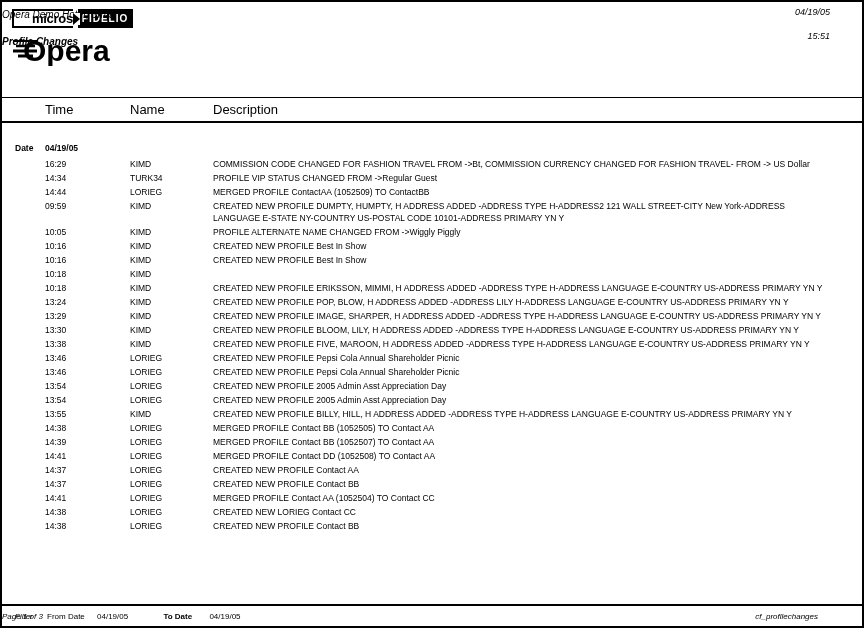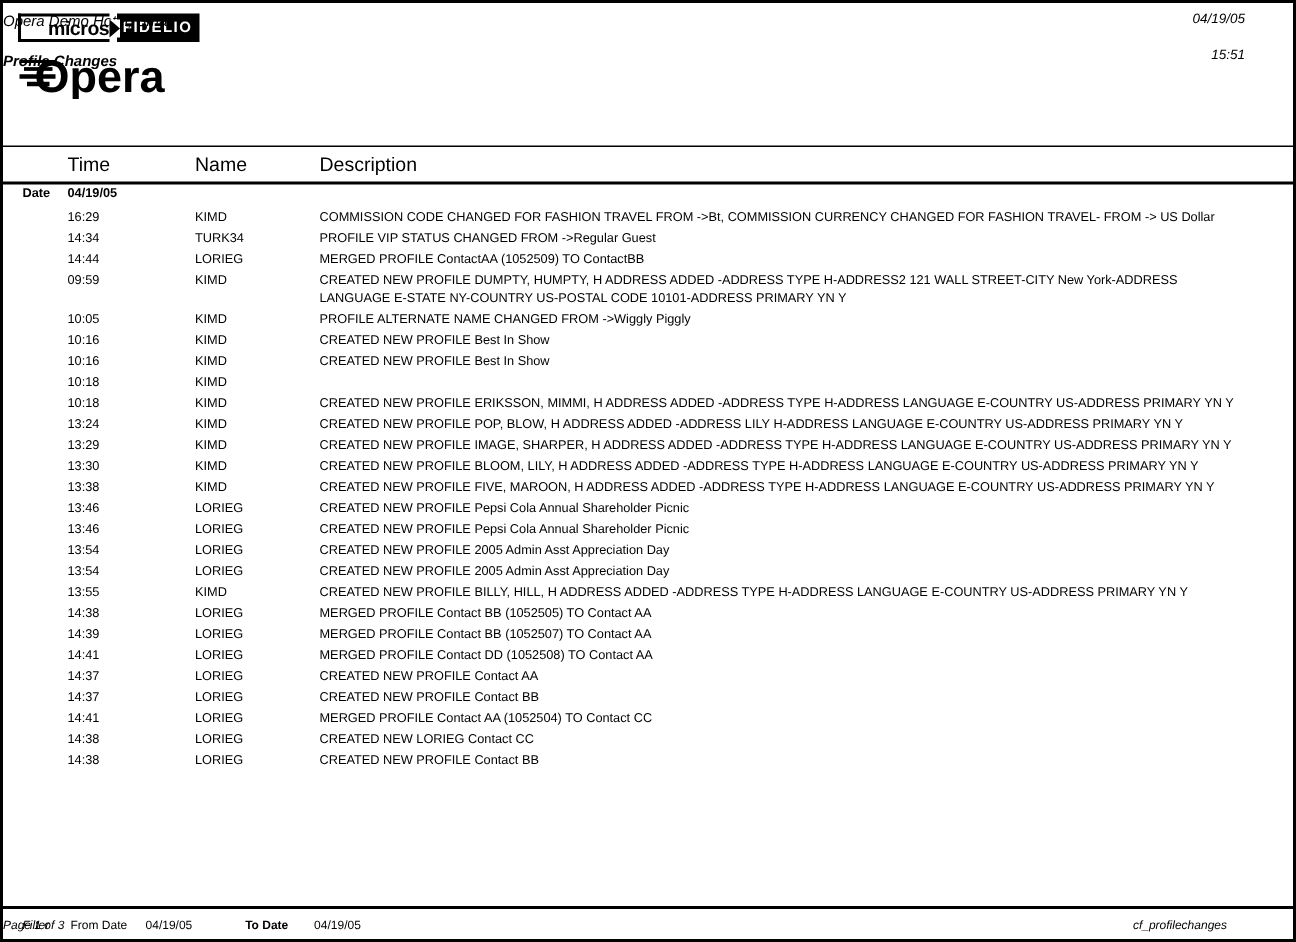--- a/index.html
+++ b/index.html
@@ -52,21 +52,21 @@
   .report-table { position: absolute; top: 95px; left: 0; right: 0; }
   .rule-thin { border-top: 1px solid #000; }
   .rule-thick { border-top: 2px solid #000; }
 
   .col-header-row {
     display: grid; grid-template-columns: 30px 85px 83px 1fr;
     padding: 4px 38px 4px 13px; font-size: 13px;
   }
   .date-row {
     display: grid; grid-template-columns: 30px 1fr;
-    padding: 0 38px 6px 13px; font-size: 8.5px; font-weight: bold;
+    padding: 20px 38px 6px 13px; font-size: 8.5px; font-weight: bold;
   }
   .data-row {
     display: grid; grid-template-columns: 30px 85px 83px 1fr;
     padding: 0 38px 0 13px; font-size: 8.5px; line-height: 11.5px;
   }
   .data-row > div { padding-bottom: 2.5px; }
 
   
   .report-footer {
     position: absolute; left: 0; right: 0; bottom: 0;

